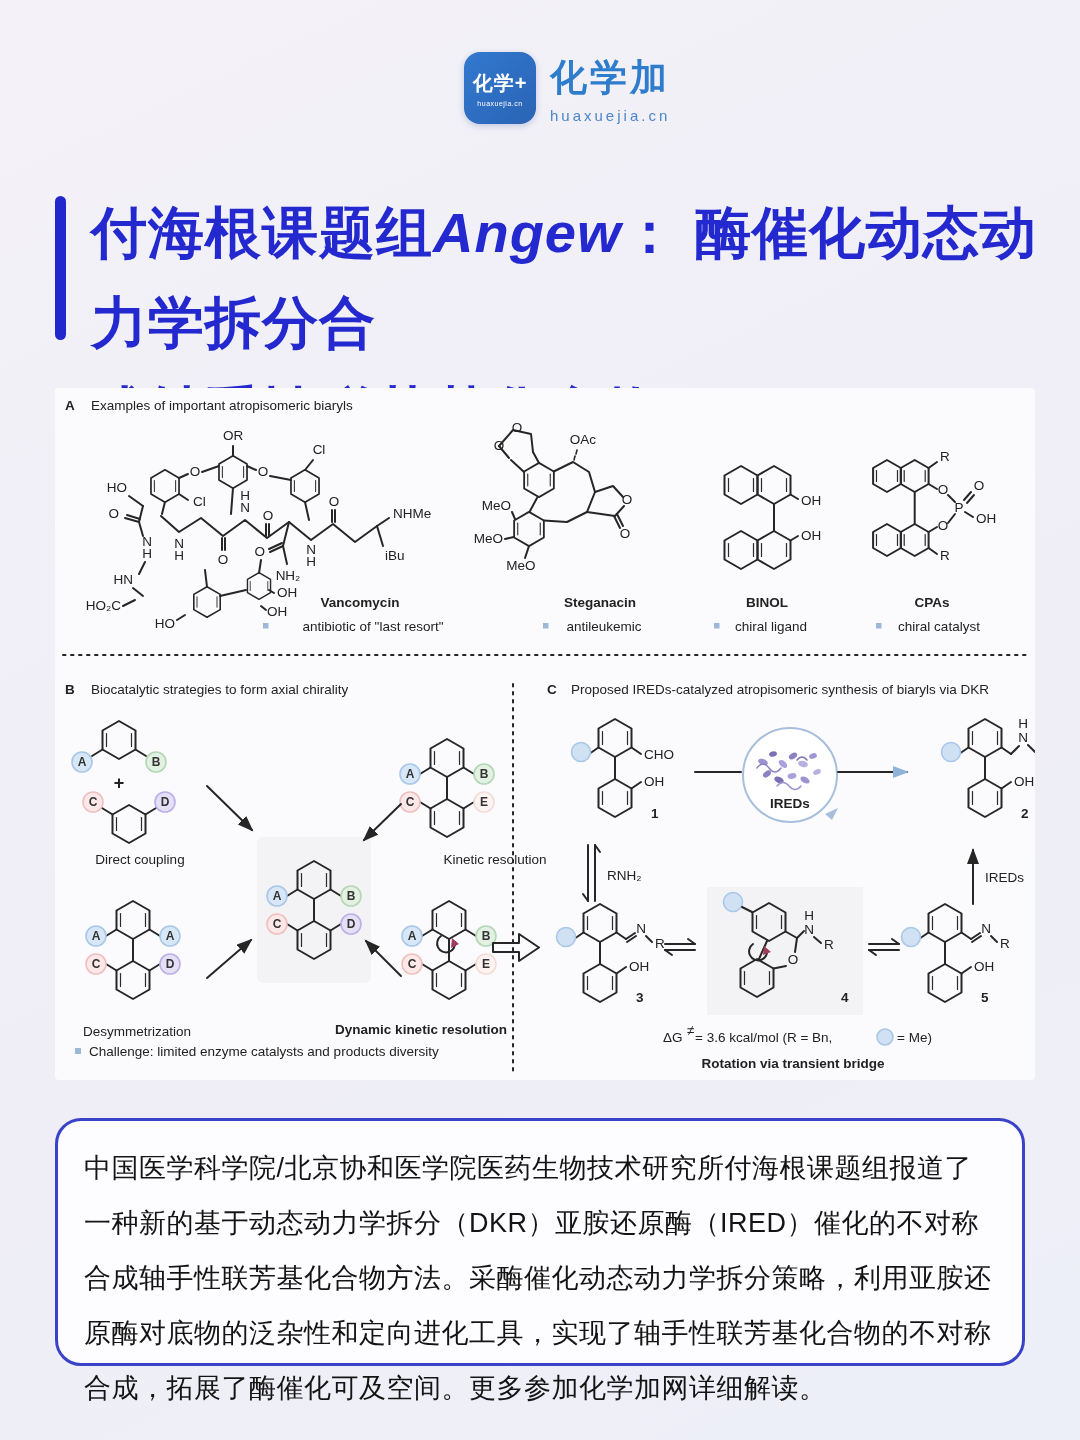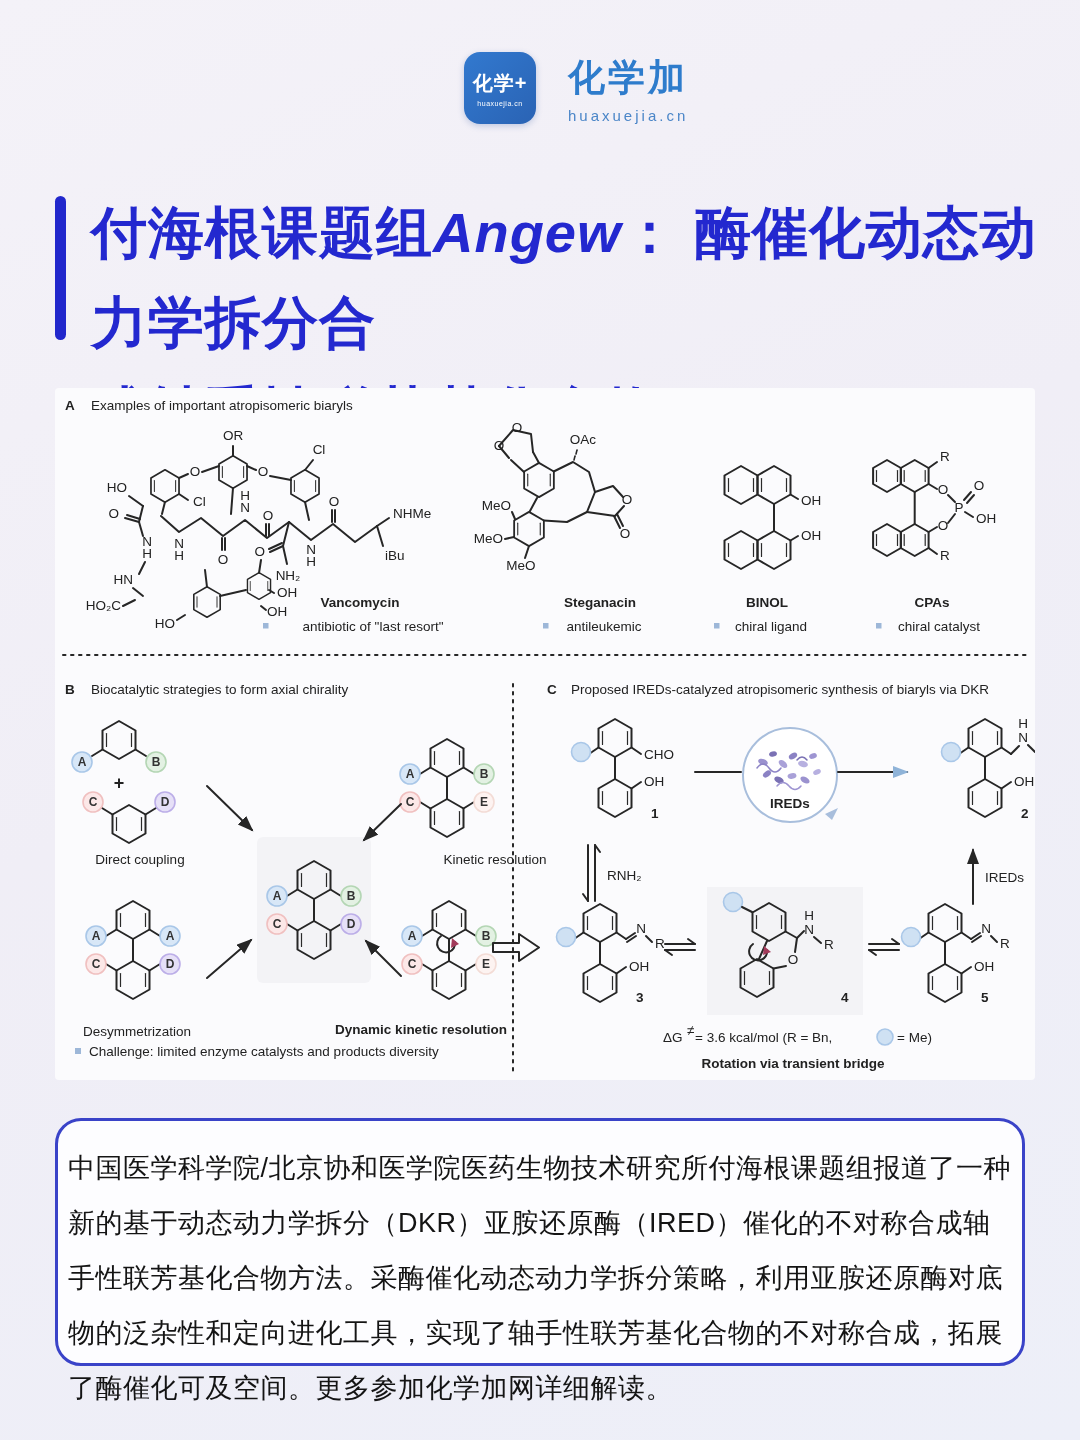--- a/index.html
+++ b/index.html
@@ -1,20 +1,20 @@
 <!DOCTYPE html>
 <html><head>
 <meta charset="utf-8">
 <style>
   html,body{margin:0;padding:0;background:#e8e8ee;}
   .canvas{position:relative;width:1080px;height:1440px;overflow:hidden;
     background:linear-gradient(155deg,#f4f2f8 0%,#f0eef6 45%,#edeff8 100%);
     font-family:"Liberation Sans",sans-serif;}
   
-  .logo{position:absolute;top:52px;left:464px;display:flex;gap:32px;align-items:center;}
+  .logo{position:absolute;top:52px;left:464px;display:flex;gap:14px;align-items:center;}
   .badge{width:72px;height:72px;border-radius:16px;background:linear-gradient(135deg,#3279cf,#2a63b4);
     color:#fff;display:flex;flex-direction:column;align-items:center;justify-content:center;box-shadow:0 2px 6px rgba(40,80,160,.25);}
   .badge-main{font-size:20px;font-weight:bold;letter-spacing:1px;}
   .badge-sub{font-size:7px;letter-spacing:.5px;margin-top:3px;}
   .logo-text{display:flex;flex-direction:column;}
   .logo-name{font-size:37px;font-weight:bold;color:#2e7ccc;letter-spacing:3px;}
   .logo-domain{font-size:15px;color:#4b86c8;letter-spacing:3px;margin-top:4px;}
   
   .title-block{position:absolute;left:55px;top:188px;width:995px;}
   .bar{position:absolute;left:0;top:8px;width:11px;height:144px;background:#2127cc;border-radius:6px;}
@@ -51,21 +51,21 @@
   .dashline{stroke:#b8b8c4;stroke-width:2;stroke-dasharray:2.5 5.5;}
   .bul{fill:#9db7d8;stroke:none;}
   .ireds-circle{fill:#ffffff;stroke:#a8bedc;stroke-width:2;}
   .ireds-label{font-weight:bold;font-size:16px;fill:#2456a8;text-anchor:middle;}
   .dg{font-size:15px;}
   .dg-sup{font-size:10px;}
   .rotation{font-size:16px;font-weight:bold;fill:#1d5fb5;text-anchor:middle;}
   .blk{fill:#ffffff;stroke:#2b5ea8;stroke-width:2.2;}
   
   .summary{position:absolute;left:55px;top:1118px;width:970px;height:248px;background:#fdfdff;
-    border:3px solid #3a43c8;border-radius:26px;box-sizing:border-box;padding:20px 10px;}
+    border:3px solid #3a43c8;border-radius:26px;box-sizing:border-box;padding:20px 26px;}
   .summary p{margin:0;font-size:27px;line-height:55px;color:#141414;letter-spacing:.5px;}
 </style>
 </head>
 <body>
 
 <div class="canvas">
 
   <header class="logo">
     <div class="badge">
       <span class="badge-main">化学+</span>

